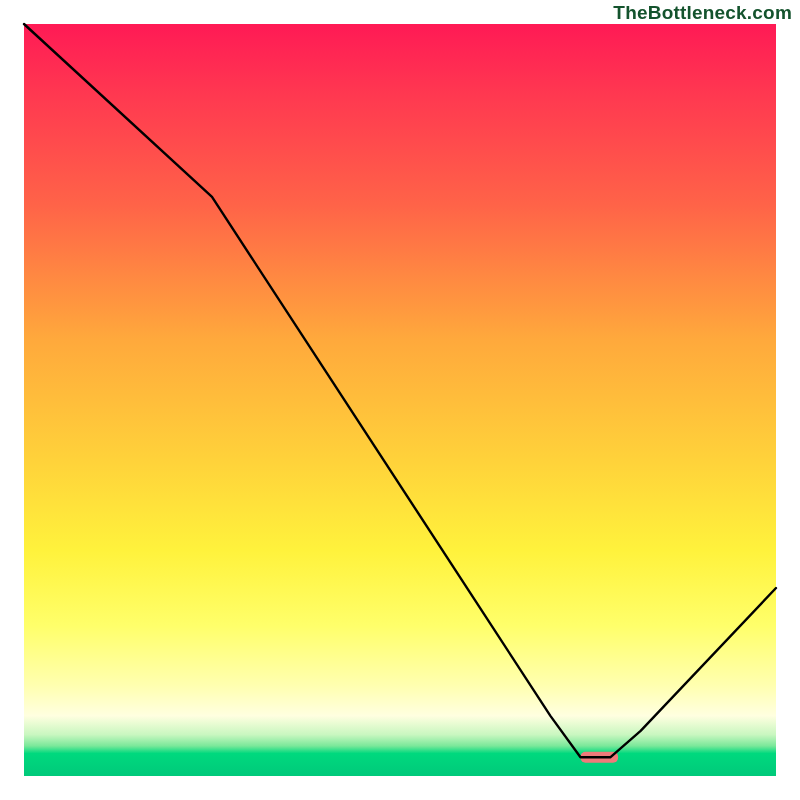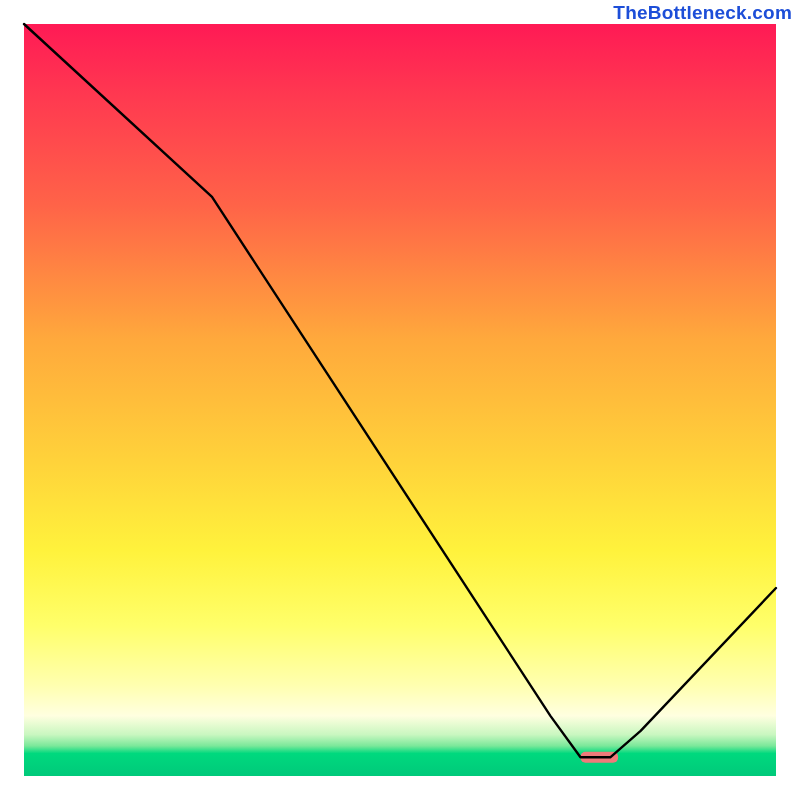--- a/index.html
+++ b/index.html
@@ -37,21 +37,21 @@
       #c9f7c0 94.5%,
       #7ae89a 96%,
       #00d97e 97%,
       #00c97a 100%
     );
   }
   .attribution {
     position: absolute;
     top: 2px;
     right: 8px;
-    color: #1d4ed8;
+    color: #14532d;
     font-size: 19px;
     font-weight: 600;
     letter-spacing: 0.2px;
   }
   svg.overlay {
     position: absolute;
     left: 0;
     top: 0;
     width: 800px;
     height: 800px;

